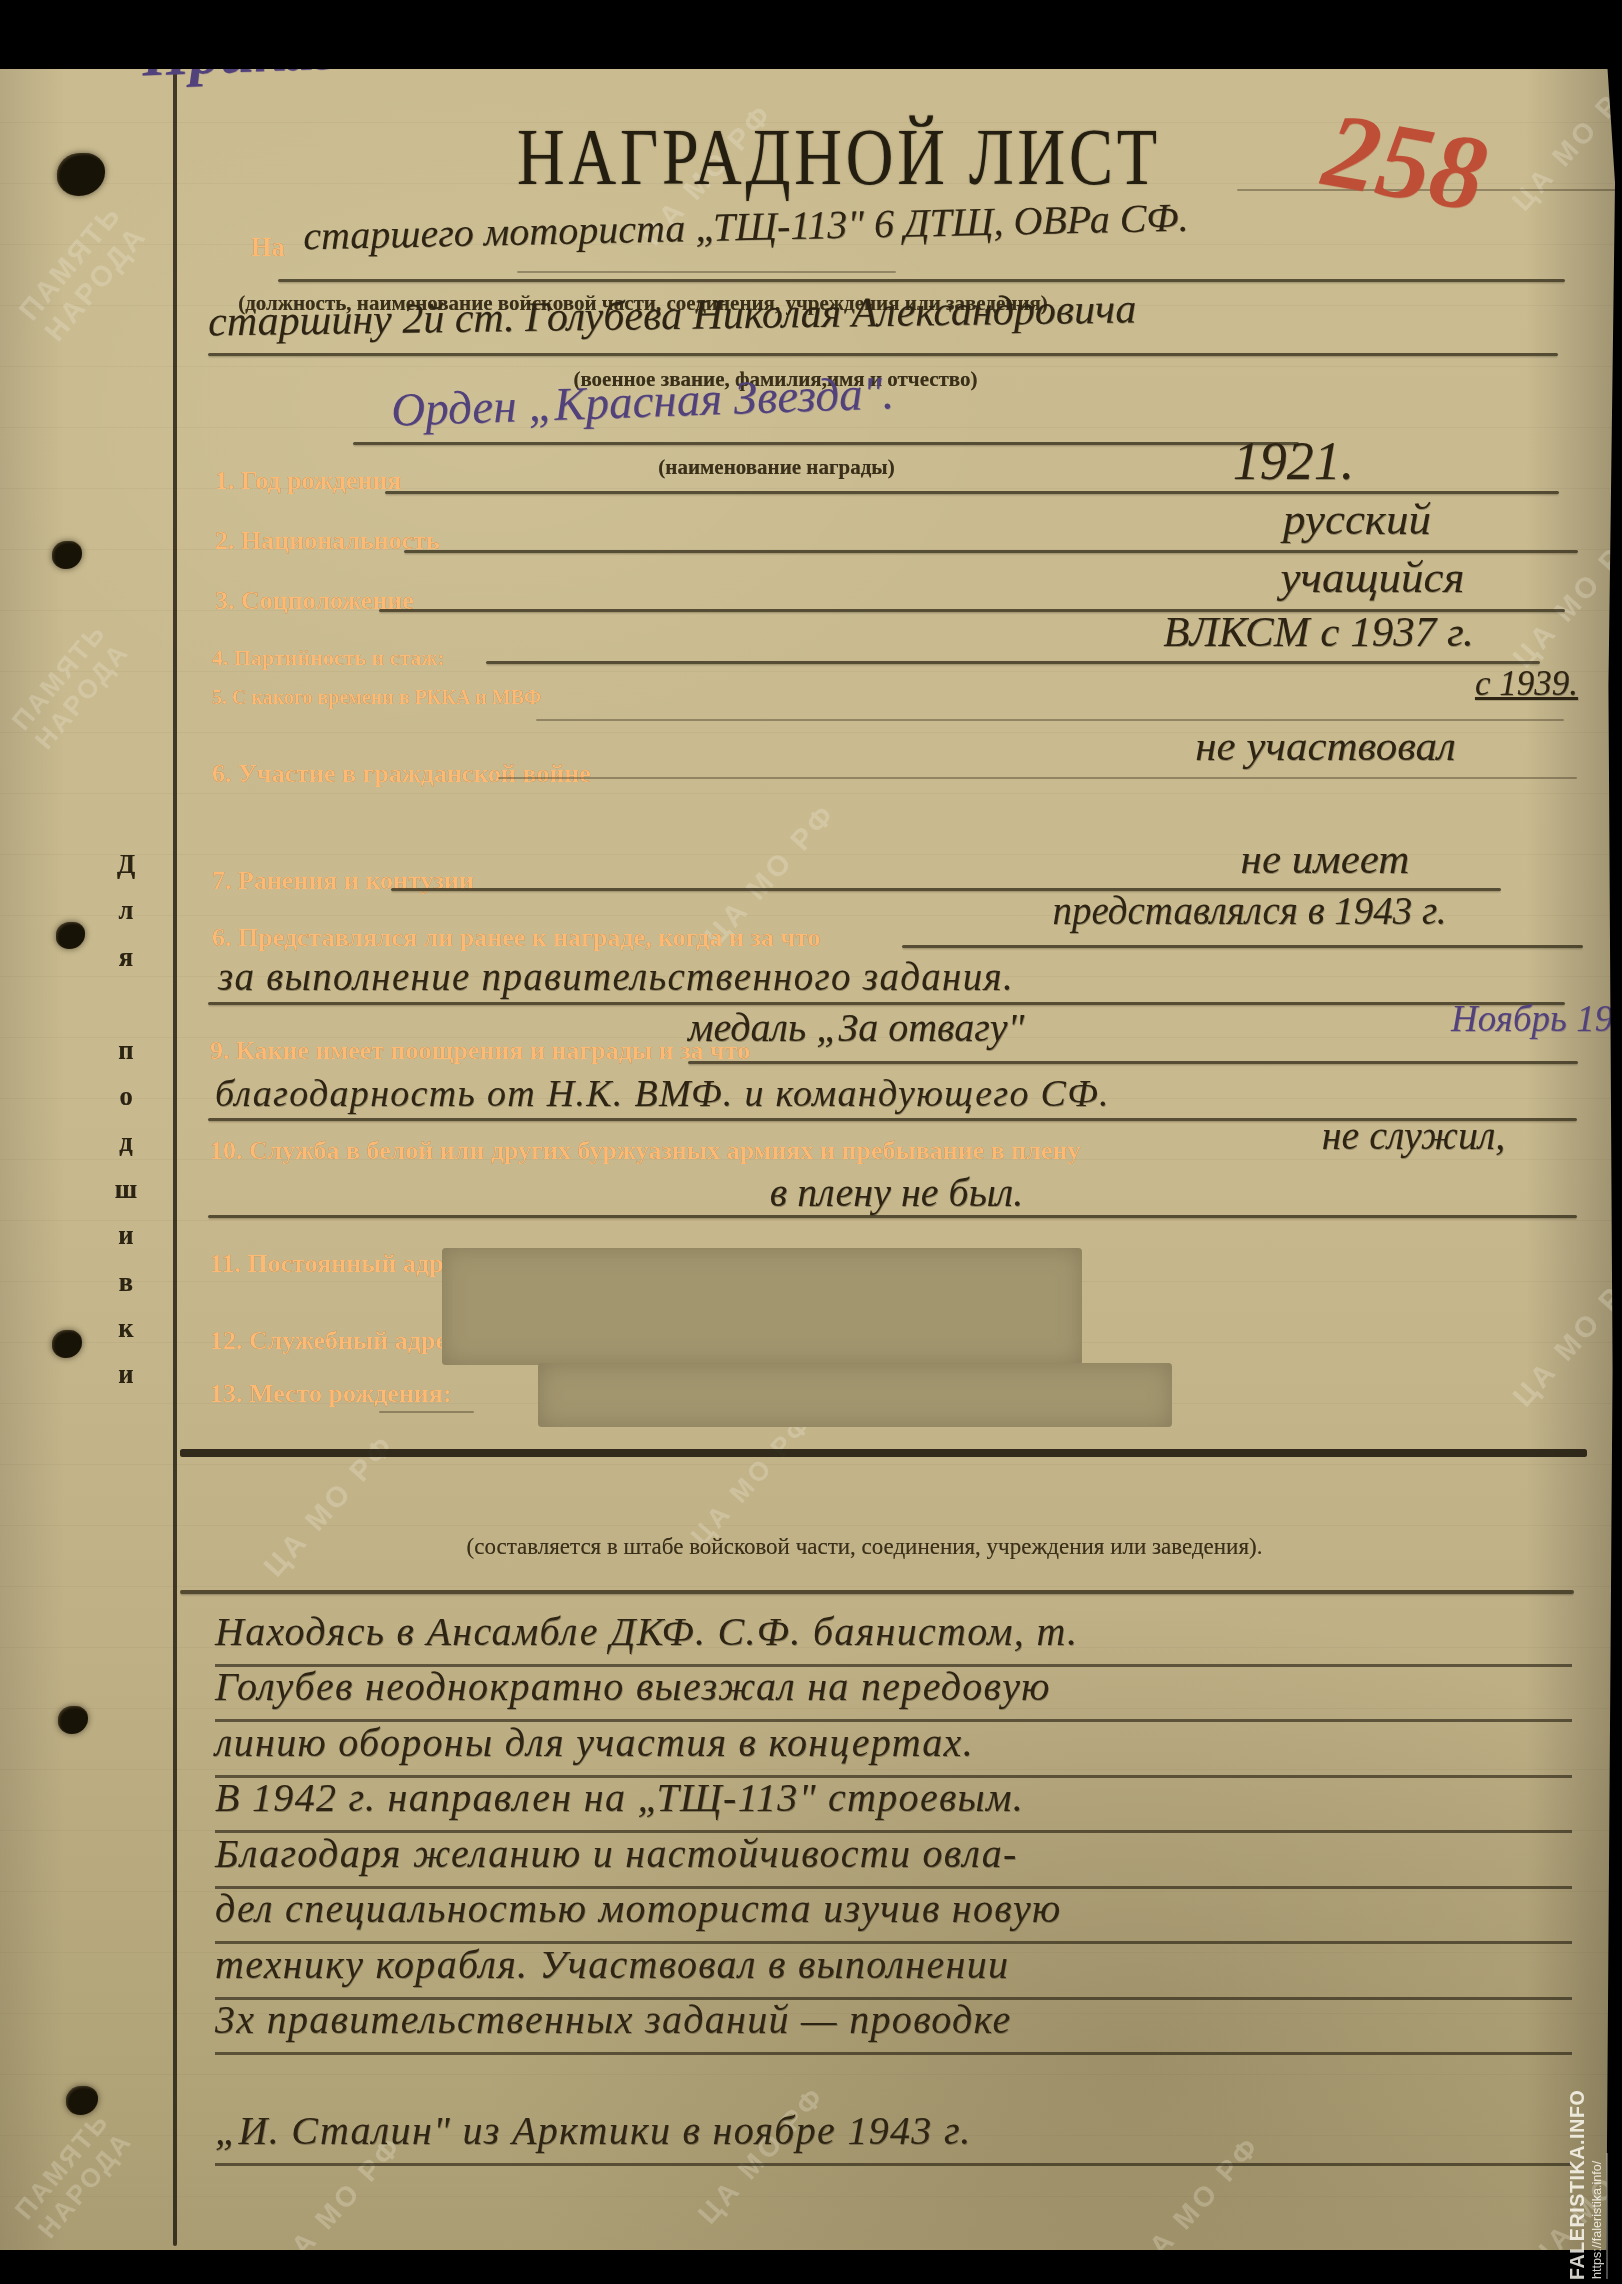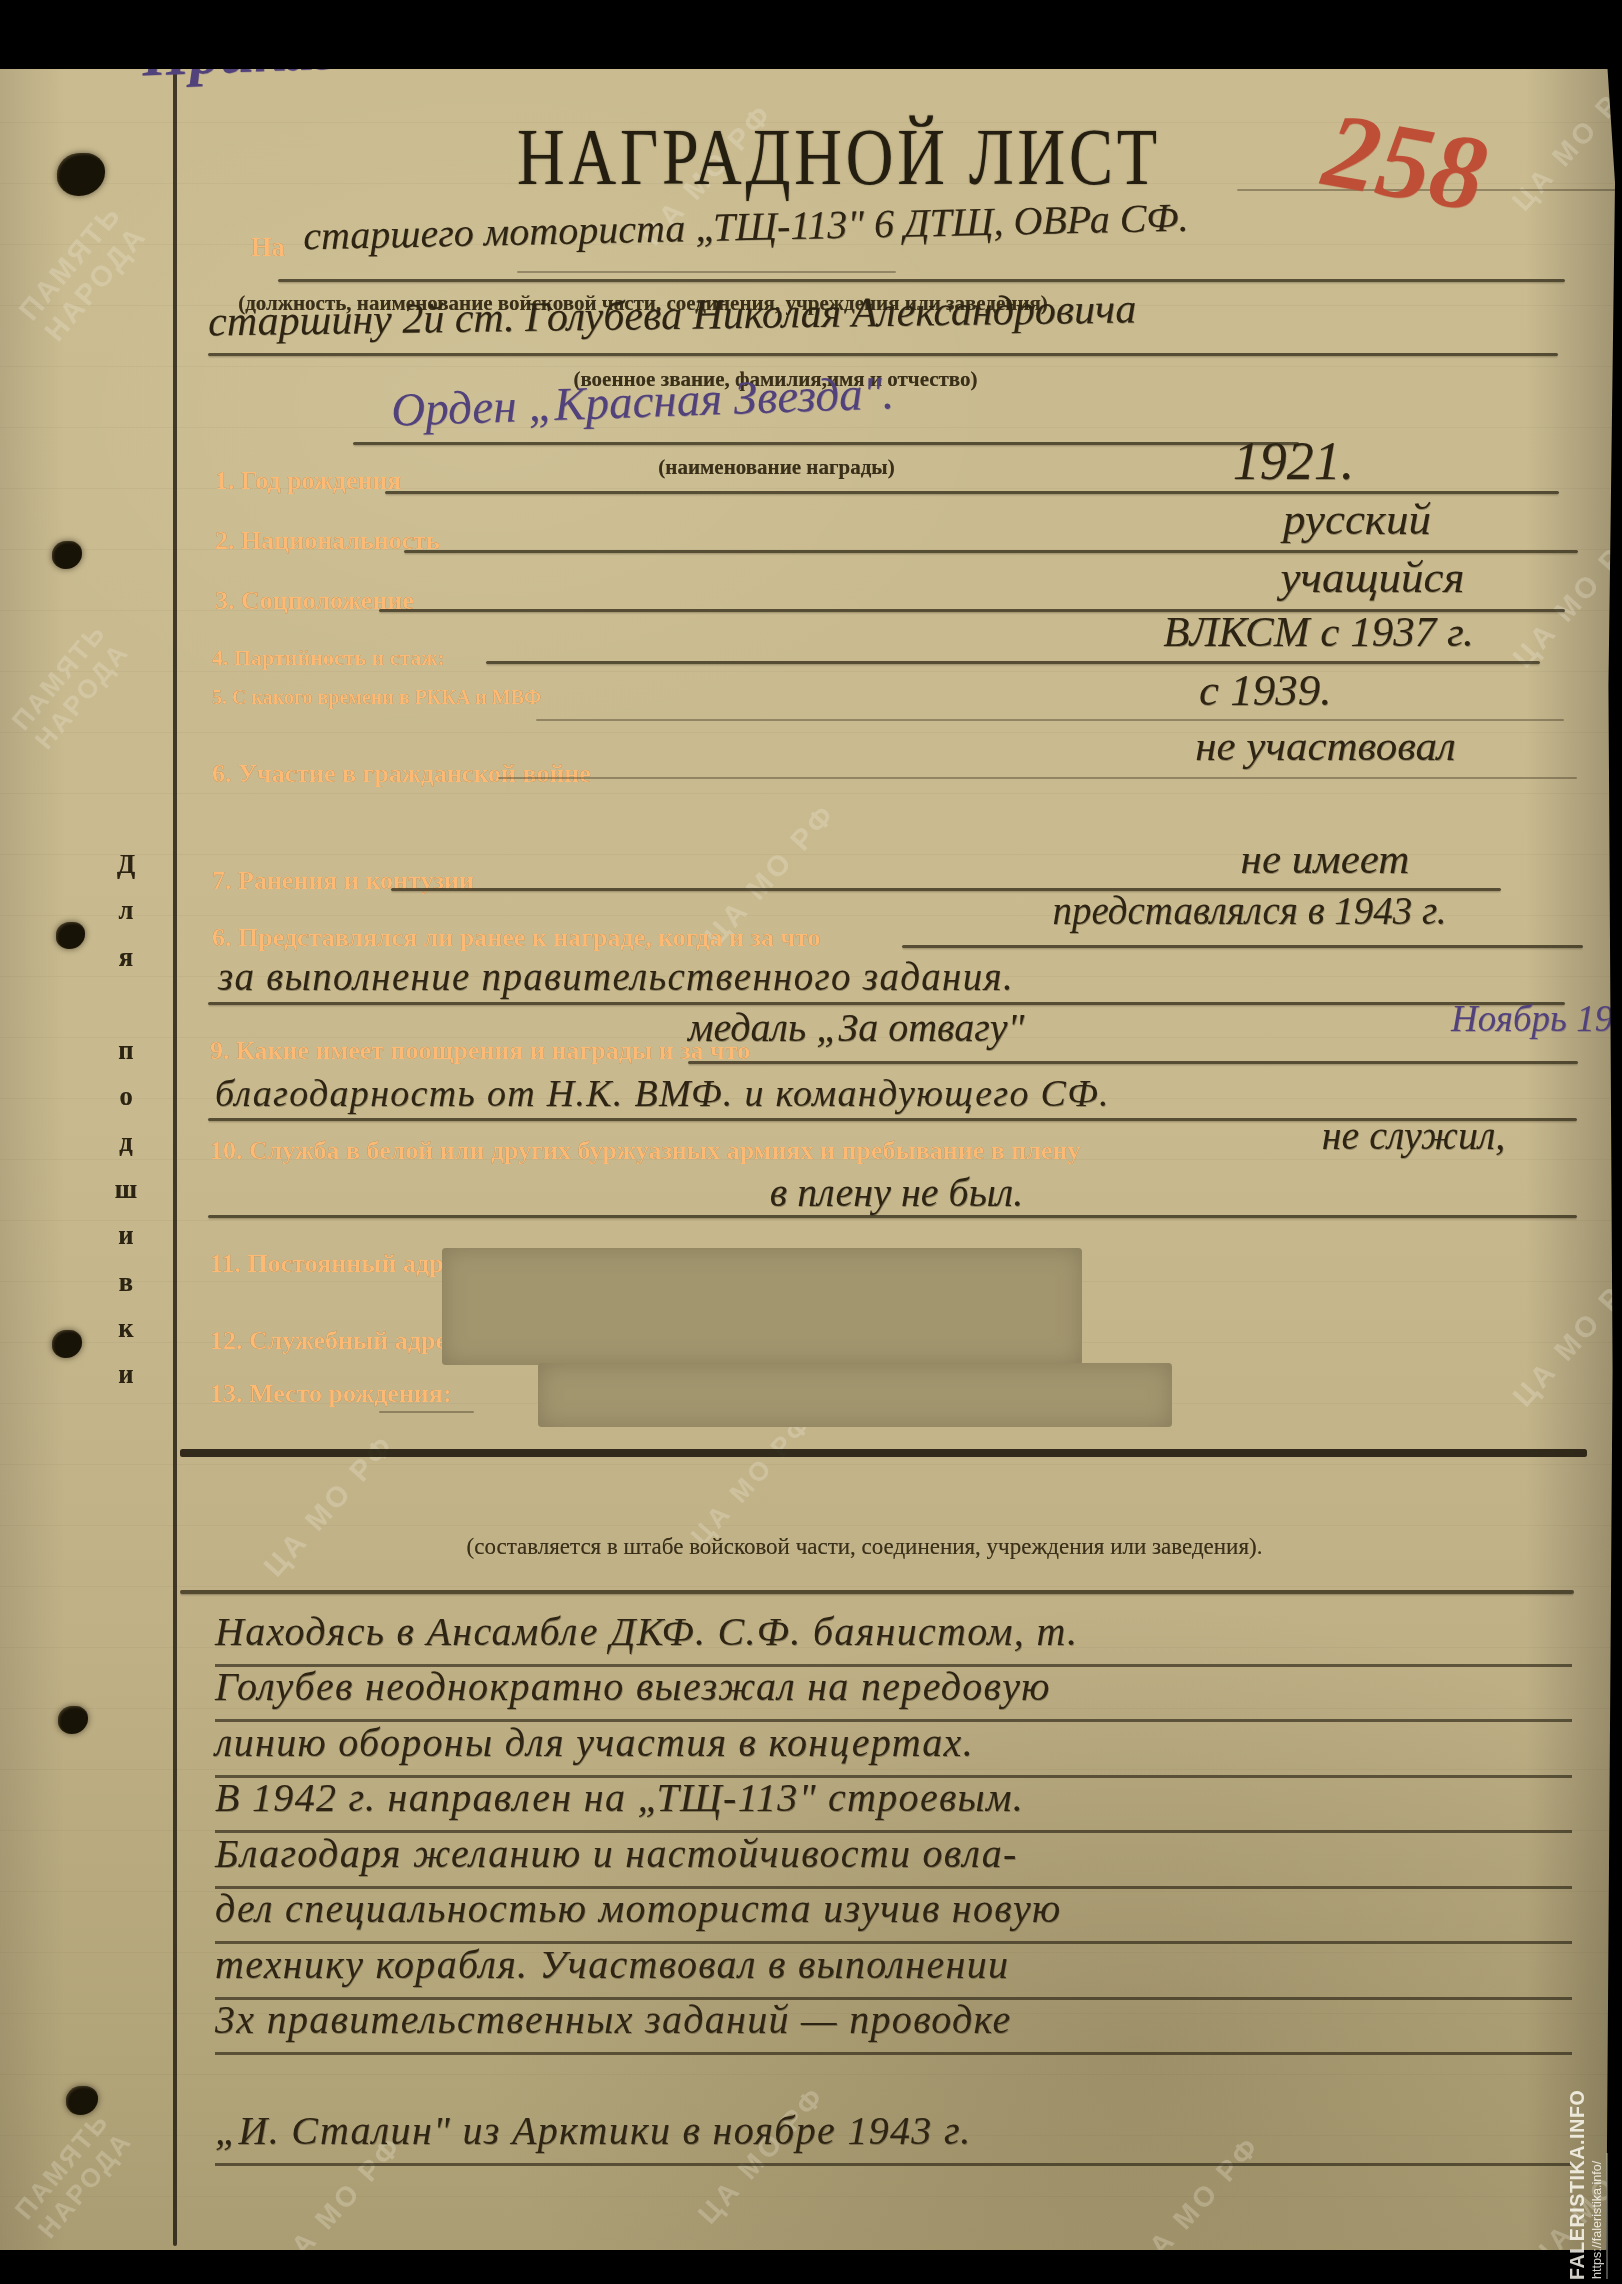--- a/index.html
+++ b/index.html
@@ -111,21 +111,21 @@
 
   <div class="typed abs" style="left:215px;top:586px;font-size:26px;">3. Соцположение</div>
   <div class="hw abs" style="left:1136px;top:551px;width:473px;text-align:center;font-size:45px;">учащийся</div>
   <div class="rule" style="left:379px;top:609px;width:1186px;"></div>
 
   <div class="typed abs" style="left:212px;top:645px;font-size:22px;">4. Партийность и стаж:</div>
   <div class="hw abs" style="left:1060px;top:607px;width:517px;text-align:center;font-size:43px;">ВЛКСМ с 1937 г.</div>
   <div class="rule" style="left:486px;top:661px;width:1054px;"></div>
 
   <div class="typed abs" style="left:212px;top:686px;font-size:20px;">5. С какого времени в РККА и МВФ</div>
-  <div class="hw abs" style="left:1199px;top:664px;width:379px;text-align:left;font-size:45px;">с 1939.</div>
+  <div class="hw abs" style="left:1199px;top:664px;width:379px;text-align:right;font-size:35px;text-decoration:underline;">с 1939.</div>
   <div class="rule faint" style="left:536px;top:719px;width:1028px;"></div>
 
   <div class="typed abs" style="left:212px;top:759px;font-size:26px;">6. Участие в гражданской войне</div>
   <div class="hw abs" style="left:1073px;top:721px;width:505px;text-align:center;font-size:43px;">не участвовал</div>
   <div class="rule faint" style="left:498px;top:777px;width:1079px;"></div>
 
   <div class="typed abs" style="left:212px;top:866px;font-size:26px;">7. Ранения и контузии</div>
   <div class="hw abs" style="left:1104px;top:834px;width:442px;text-align:center;font-size:43px;">не имеет</div>
   <div class="rule" style="left:391px;top:888px;width:1110px;"></div>
 

